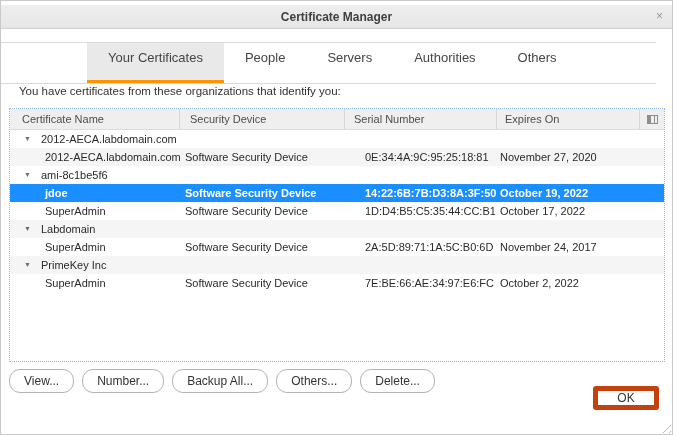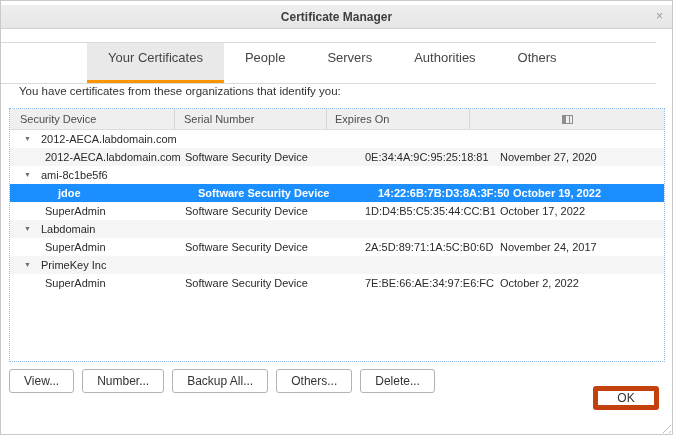--- a/index.html
+++ b/index.html
@@ -76,21 +76,21 @@
   .th.c2 { width: 165px; padding-left: 10px; }
   .th.c3 { width: 152px; padding-left: 9px; }
   .th.c4 { width: 143px; padding-left: 8px; }
   .th.c5 { flex: 1; border-right: none; display: flex; align-items: center; justify-content: center; }
 
   .row {
     display: flex; height: 18px; line-height: 18px;
     font-size: 11px; color: #2a2a2a; white-space: nowrap; cursor: default;
   }
   .row.alt { background: #f5f5f5; }
-  .row.selected { background: var(--selection, #1b8fff); color: #ffffff; font-weight: bold; padding-left: 13px; }
+  .row.selected { background: var(--selection, #1b8fff); color: #ffffff; font-weight: bold; }
   .row .cell { overflow: hidden; white-space: nowrap; }
   .cell.c1 { width: 170px; padding-left: 35px; }
   .cell.c2 { width: 165px; padding-left: 5px; }
   .cell.c3 { width: 152px; padding-left: 20px; }
   .cell.c4 { width: 143px; padding-left: 3px; }
   .row.group { padding-left: 14px; }
   .twisty { font-size: 7px; color: #6e6e6e; width: 10px; display: inline-block; }
   .group-name { margin-left: 7px; }
 
   
@@ -101,21 +101,21 @@
   }
 
   
   .actions {
     position: absolute; left: 8px; top: 368px;
     display: flex; gap: 8px;
   }
   .btn {
     height: 24px; padding: 0 14px;
     background: #ffffff;
-    border: 1px solid #b3b3b3; border-radius: 3px;
+    border: 1px solid #b3b3b3; border-radius: 11px;
     font-size: 12px; color: #333333;
     font-family: "Liberation Sans", "DejaVu Sans", sans-serif;
     cursor: default;
   }
   .ok-btn {
     position: absolute; right: 13px; top: 385px;
     width: 66px; height: 24px;
     background: #ffffff;
     border: 5px solid #c2410c; border-radius: 3px;
     font-size: 12px; color: #333333;
@@ -147,20 +147,21 @@
       <div class="tab">People</div>
       <div class="tab">Servers</div>
       <div class="tab">Authorities</div>
       <div class="tab">Others</div>
     </div>
 
   <div class="intro">You have certificates from these organizations that identify you:</div>
 
   <div class="cert-table">
     <div class="thead">
+        <div class="th c1">Certificate Name</div>
         <div class="th c2">Security Device</div>
         <div class="th c3">Serial Number</div>
         <div class="th c4">Expires On</div>
         <div class="th c5">
           <span class="picker"></span>
         </div>
       </div>
     <div class="tbody">
         <div class="row group">
           <span class="twisty">▼</span>

